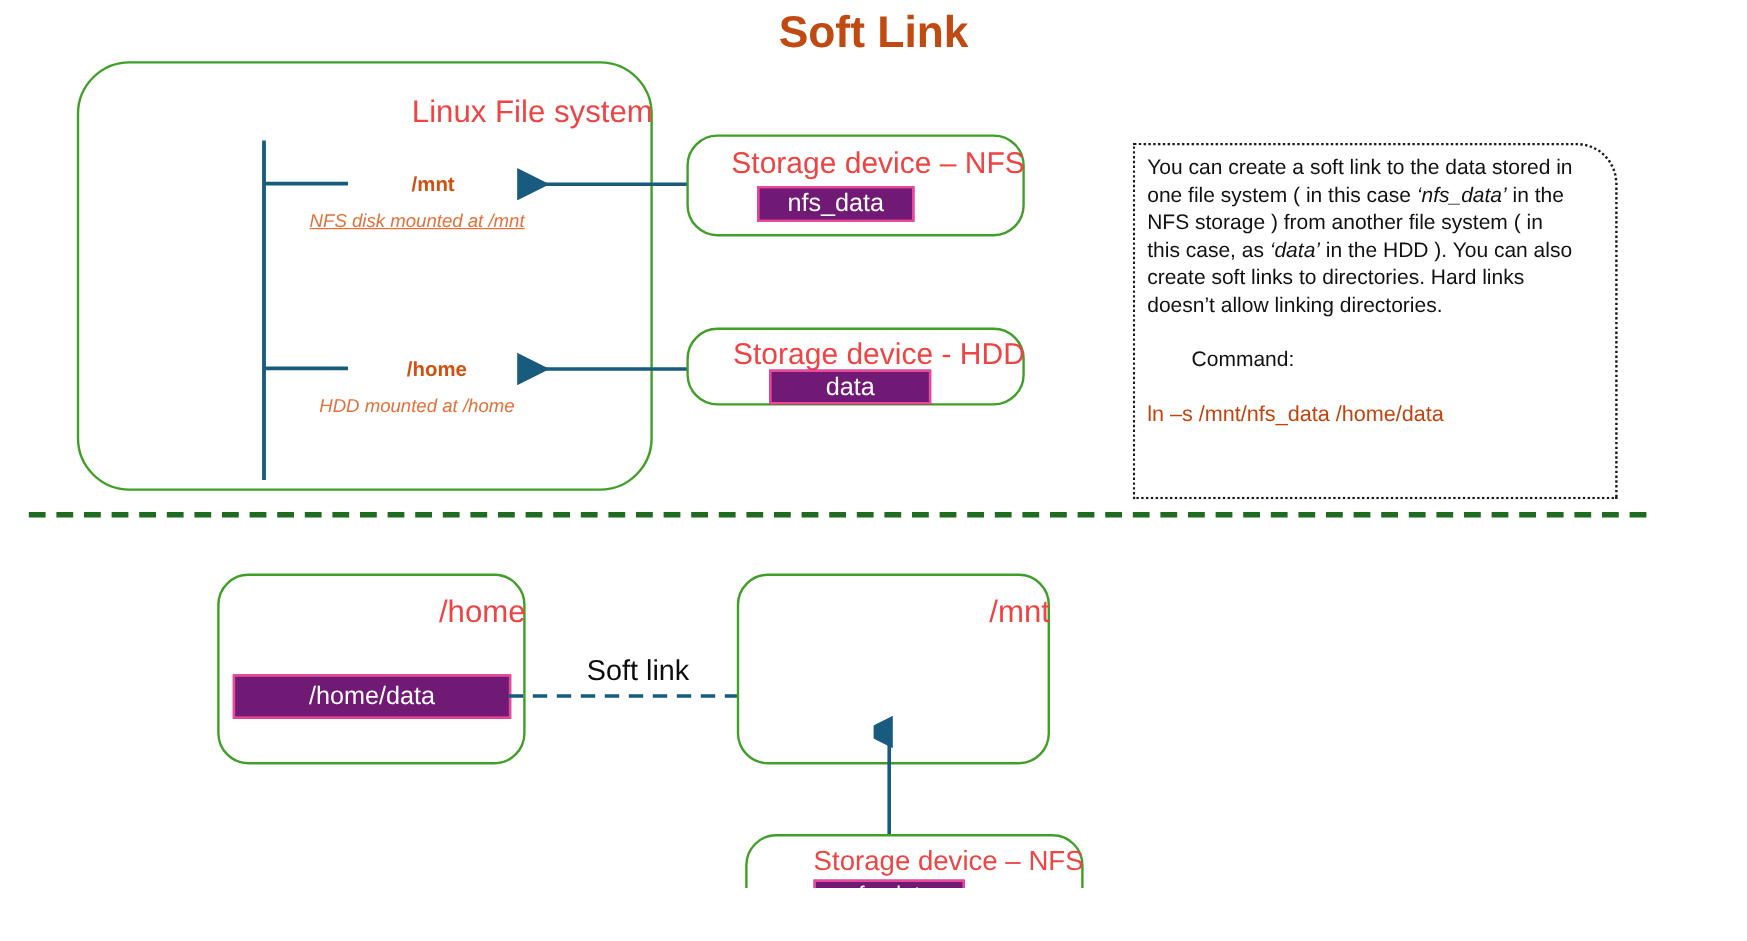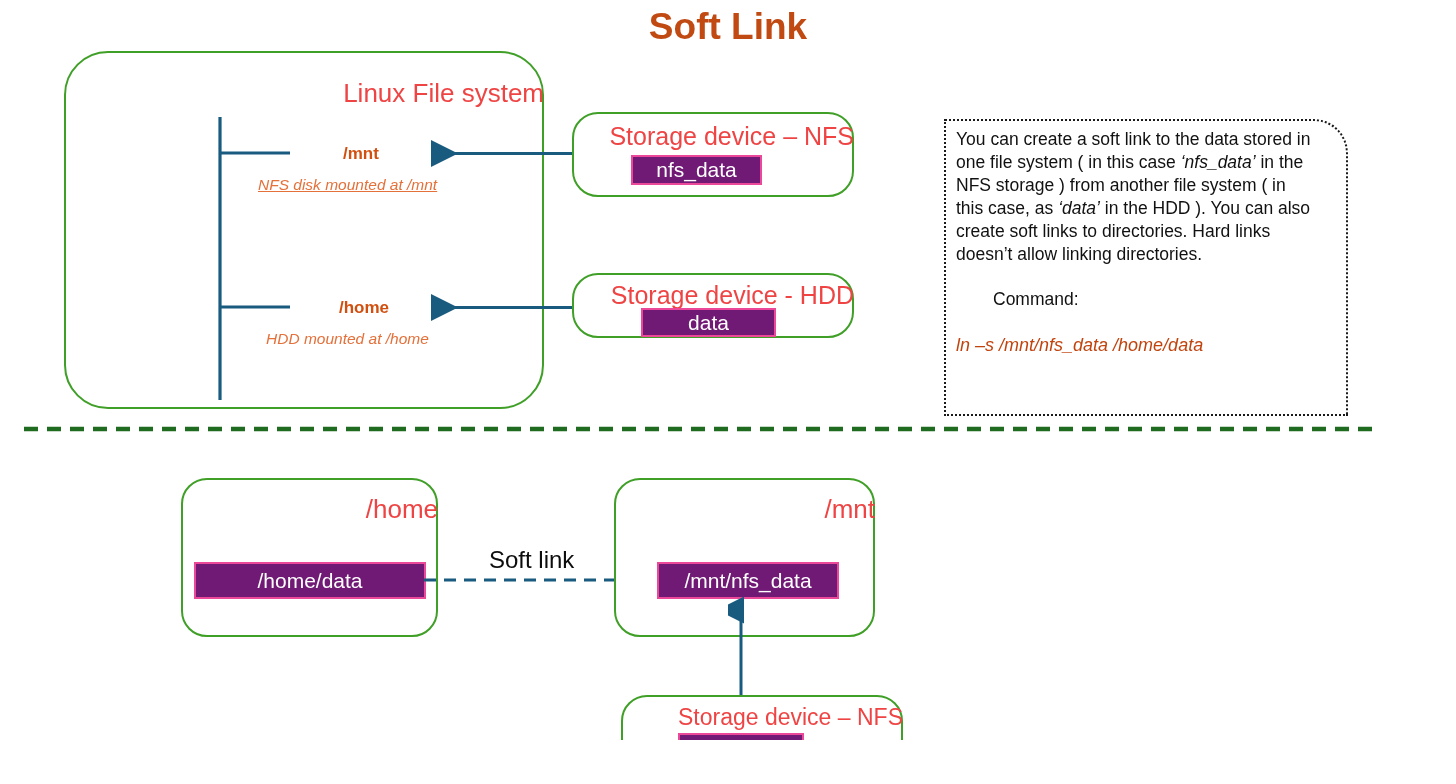--- a/index.html
+++ b/index.html
@@ -82,21 +82,20 @@
   }
   .note-text {
     font-size: 17.5px;
     line-height: 23px;
     color: #111111;
   }
   .note-text i { font-style: italic; margin-top: 21px; }
   .cmd-label { font-size: 17.5px; color: #111111; }
   .cmd-line {
     font-size: 18px;
-    font-style: italic;
     color: #c1440e;
     white-space: nowrap;
   }
 
   
   #soft-link-label {
     font-size: 24px;
     color: #0d0d0d;
     white-space: nowrap;
   }
@@ -174,21 +173,20 @@
     <defs>
       <marker id="arrRight1" markerWidth="9" markerHeight="9" refX="1" refY="4.5" orient="auto">
         <path d="M0,0 L0,9 L9,4.5 z" fill="#185b7f"></path>
       </marker>
     </defs>
     <line x1="4" y1="12" x2="232" y2="12" stroke="#185b7f" stroke-width="3" stroke-dasharray="12,8" marker-end="url(#arrRight1)"></line>
   </svg>
 
   <div class="abs green-box" style="left:614px; top:478px; width:261px; height:159px;"></div>
   <div class="abs hdr" style="left:614px; top:494px; width:261px; font-size:26px;">/mnt</div>
-  <div class="abs chip" style="left:657px; top:562px; width:182px; height:37px; font-size:21px;">/mnt/nfs_data</div>
 
   <svg class="abs" style="left:728px; top:596px; width:28px; height:160px;" width="28" height="160" viewBox="0 0 28 160">
     <defs>
       <marker id="arrUp1" markerWidth="9" markerHeight="9" refX="4.5" refY="8" orient="auto">
         <path d="M0,9 L9,9 L4.5,0 z" fill="#185b7f"></path>
       </marker>
     </defs>
     <line x1="13" y1="158" x2="13" y2="14" stroke="#185b7f" stroke-width="3" marker-end="url(#arrUp1)"></line>
   </svg>
 

